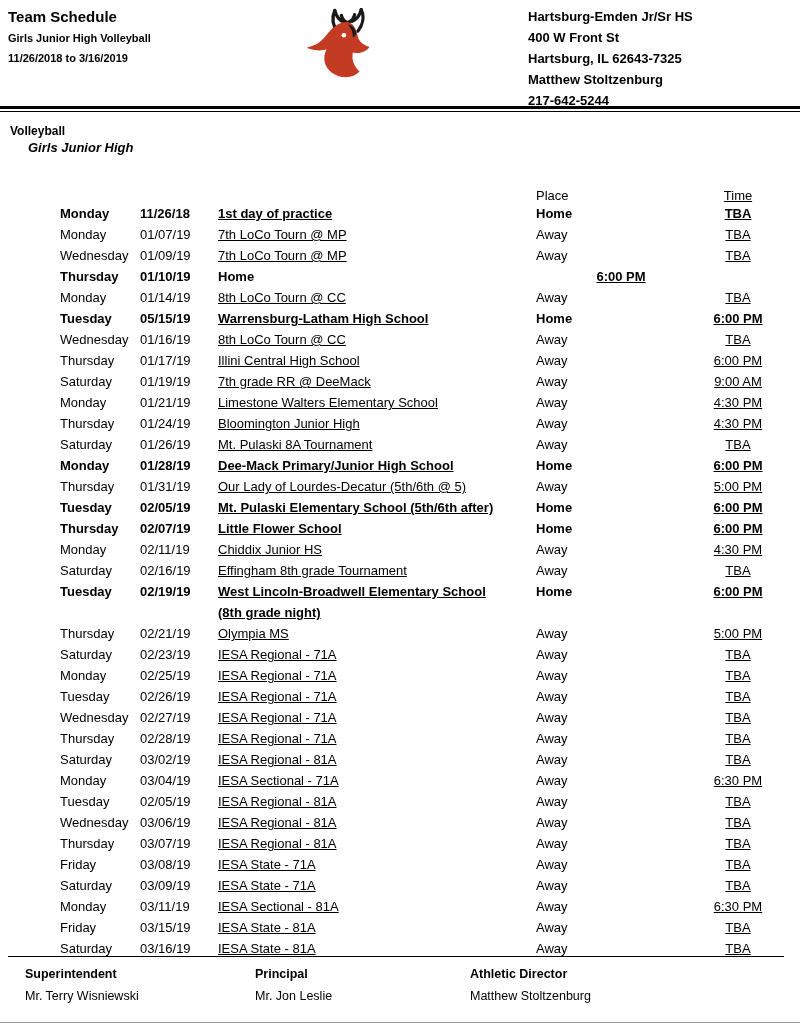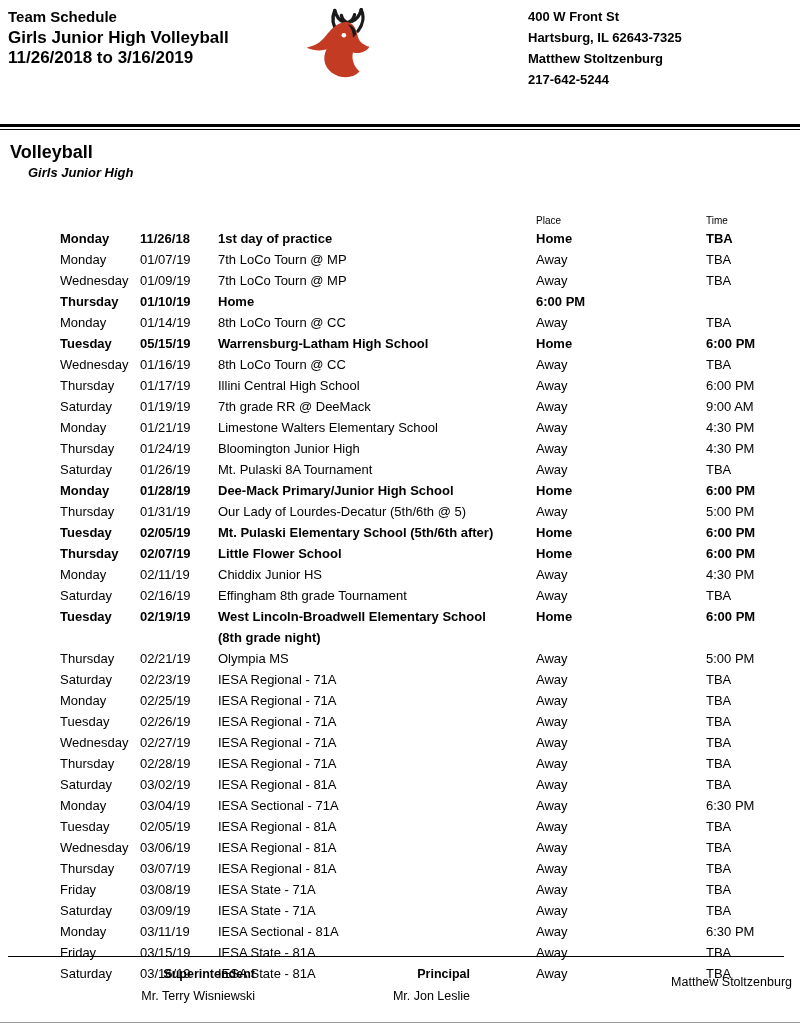--- a/index.html
+++ b/index.html
@@ -13,55 +13,55 @@
     background: #fff;
     margin: 0 auto;
     overflow: hidden;
   }
 
   
   .page-header {
     display: flex;
     align-items: flex-start;
     padding: 6px 10px 0 8px;
-    height: 124px;
+    height: 106px;
   }
   .header-left { width: 285px; }
   .hdr-title { font-size: 15px; font-weight: bold; line-height: 22px; }
-  .hdr-sub, .hdr-range { font-size: 17px; font-weight: bold; line-height: 20px; }
+  .hdr-sub, .hdr-range { font-size: 11px; font-weight: bold; line-height: 20px; }
   .header-logo { width: 110px; display: flex; justify-content: center; padding-top: 2px; }
   .header-right { margin-left: 125px; font-size: 13px; font-weight: bold; line-height: 21px; }
 
   .double-rule {
     height: 6px;
     border-top: 3px solid #000;
     border-bottom: 1px solid #000;
   }
 
   
-  .sport-heading { margin: 12px 0 0 10px; font-size: 18px; font-weight: bold; }
+  .sport-heading { margin: 12px 0 0 10px; font-size: 12px; font-weight: bold; }
   .level-heading { margin: 2px 0 8px 28px; font-size: 13px; font-weight: bold; font-style: italic; }
 
   
   .schedule { margin-top: 10px; }
   .row {
     display: grid;
     grid-template-columns: 80px 78px 318px 170px 1fr;
     padding-left: 60px;
     padding-right: 30px;
     font-size: 13px;
     line-height: 21px;
   }
   .row.bold { font-weight: bold; }
-  .header-row { line-height: 14px; font-size: 10px; margin-top: 34px; }
-  .c-event { white-space: pre-line; padding-right: 22px; }
-  .c-time { text-align: left; }
+  .header-row { line-height: 14px; font-size: 13px; margin-top: 34px; }
+  .c-event { white-space: pre-line; padding-right: 22px; text-decoration: underline; }
+  .c-time { text-align: center; text-decoration: underline; }
 
   
-  .page-footer { position: absolute; left: 0; right: 8px; top: 956px; text-align: right; }
+  .page-footer { position: absolute; left: 0; right: 8px; top: 956px; }
   .footer-rule { border: none; border-top: 1px solid #000; margin: 0 8px; }
   .staff-row { display: grid; grid-template-columns: 230px 215px auto; padding: 10px 0 0 25px; }
   .staff-title { font-size: 12.5px; font-weight: bold; }
   .staff-name { font-size: 12.5px; margin-top: 8px; }
 
   .bottom-edge { position: absolute; bottom: 1px; left: 0; right: 0; border-top: 1px solid #9a9a9a; }
 </style>
 </head>
 <body>
 
@@ -84,20 +84,21 @@
           <path d="M76 2 C74 10 70 14 65 16"></path>
           <path d="M68 8 C67 13 64 16 61 17"></path>
         </g>
         <path fill="#c23b22" d="M58 17 C48 17 40 25 33 34 C27 42 19 46 10 48 C19 52 28 52 34 50 C29 60 31 71 40 78 C51 86 66 86 74 77 C67 71 64 62 66 54 C75 56 82 53 86 47 C79 45 74 41 72 35 C70 25 66 17 58 17 Z"></path>
         <path fill="#1a1a1a" d="M60 20 C64 24 66 30 66 36 L70 32 C70 26 66 21 60 20 Z"></path>
         <circle cx="55" cy="33" r="2.8" fill="#ffffff"></circle>
       </svg>
     </div>
 
     <div class="header-right">
+      <div>Hartsburg-Emden Jr/Sr HS</div>
       <div>400 W Front St</div>
       <div>Hartsburg, IL 62643-7325</div>
       <div>Matthew Stoltzenburg</div>
       <div>217-642-5244</div>
     </div>
   </header>
 
   <div class="double-rule"></div>
 
   <div class="sport-heading">Volleyball</div>
@@ -399,19 +400,20 @@
     <div class="staff-row">
       <div class="staff">
         <div class="staff-title">Superintendent</div>
         <div class="staff-name">Mr. Terry Wisniewski</div>
       </div>
       <div class="staff">
         <div class="staff-title">Principal</div>
         <div class="staff-name">Mr. Jon Leslie</div>
       </div>
       <div class="staff">
+        <div class="staff-title">Athletic Director</div>
         <div class="staff-name">Matthew Stoltzenburg</div>
       </div>
     </div>
   </footer>
 
   <div class="bottom-edge"></div>
 </div>
 
 </body></html>

